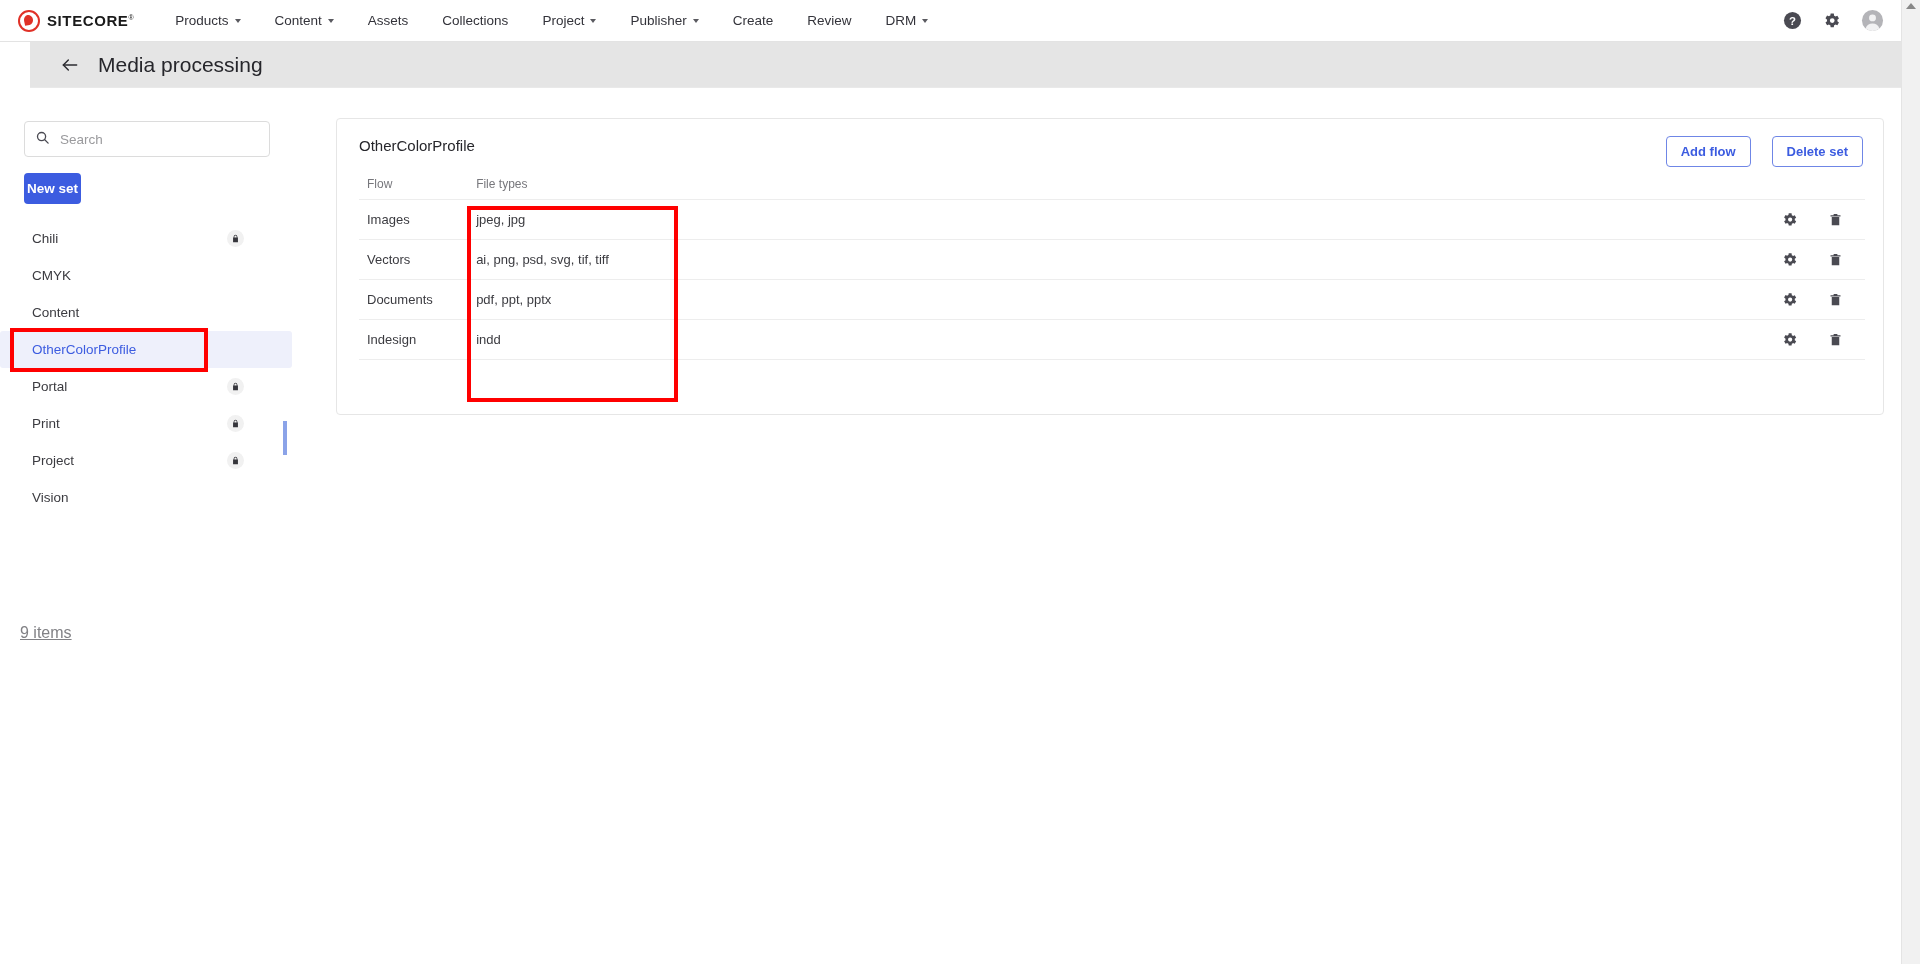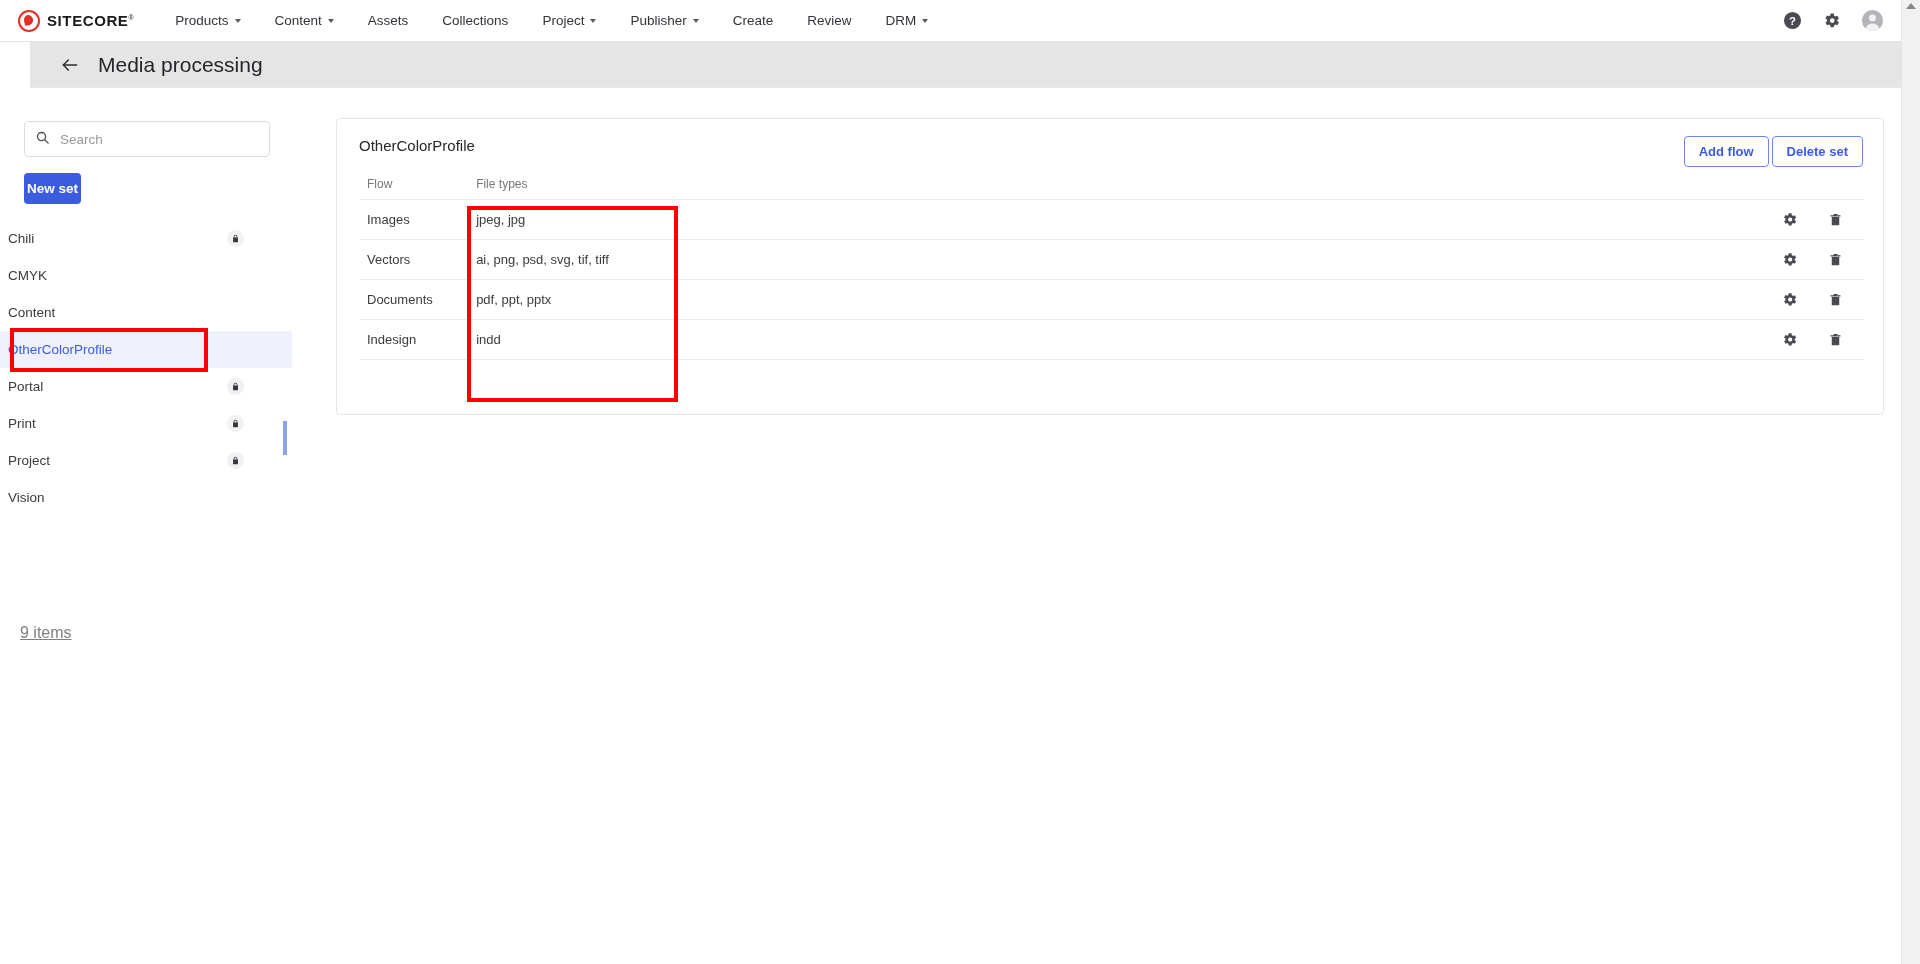--- a/index.html
+++ b/index.html
@@ -71,21 +71,21 @@
   .search-box .ph { font-size: 13.5px; color: #9a9a9d; margin-left: 10px; }
   .newset-btn {
     position: absolute; left: 24px; top: 85px;
     background: #3c5ce0; color: #fff; border: none; border-radius: 4px;
     font-size: 13.5px; font-family: "Liberation Sans", sans-serif;
     padding: 8px 3px; cursor: pointer; font-weight: bold;
   }
   .set-list { position: absolute; left: 0; top: 132px; width: 300px; }
   .set-item {
     position: relative; height: 37px; display: flex; align-items: center;
-    padding-left: 8px; cursor: pointer;
+    padding-left: 32px; cursor: pointer;
   }
   .set-item .label { font-size: 13.5px; color: #3b3b40; }
   .set-item.selected { background: #eef0fb; border-radius: 3px; margin: 0 8px 0 0; }
   .set-item.selected .label { color: #3c5ce0; }
   .lock-icon {
     position: absolute; right: 56px; width: 17px; height: 17px;
     border-radius: 50%; background: #f1f1f1;
     display: flex; align-items: center; justify-content: center;
   }
   .sel-bar {
@@ -97,21 +97,21 @@
   }
 
   
   .card {
     position: absolute; left: 336px; top: 118px; width: 1548px; height: 297px;
     background: #fff; border: 1px solid #e6e6e6; border-radius: 4px;
   }
   .card-title {
     position: absolute; left: 22px; top: 18px; font-size: 15px; color: #26262b;
   }
-  .card-actions { position: absolute; right: 20px; top: 17px; display: flex; gap: 3px; }
+  .card-actions { position: absolute; right: 20px; top: 17px; display: flex; gap: 21px; }
   .ob-btn {
     border: 1px solid #6f86e6; color: #3c5ce0; background: #fff;
     border-radius: 4px; font-size: 13px; font-weight: bold;
     font-family: "Liberation Sans", sans-serif;
     padding: 7px 14px; cursor: pointer;
   }
 
   table.flows { position: absolute; left: 22px; top: 58px; width: 1506px; border-collapse: collapse; }
   table.flows th {
     text-align: left; font-size: 12px; font-weight: normal; color: #77777c;

